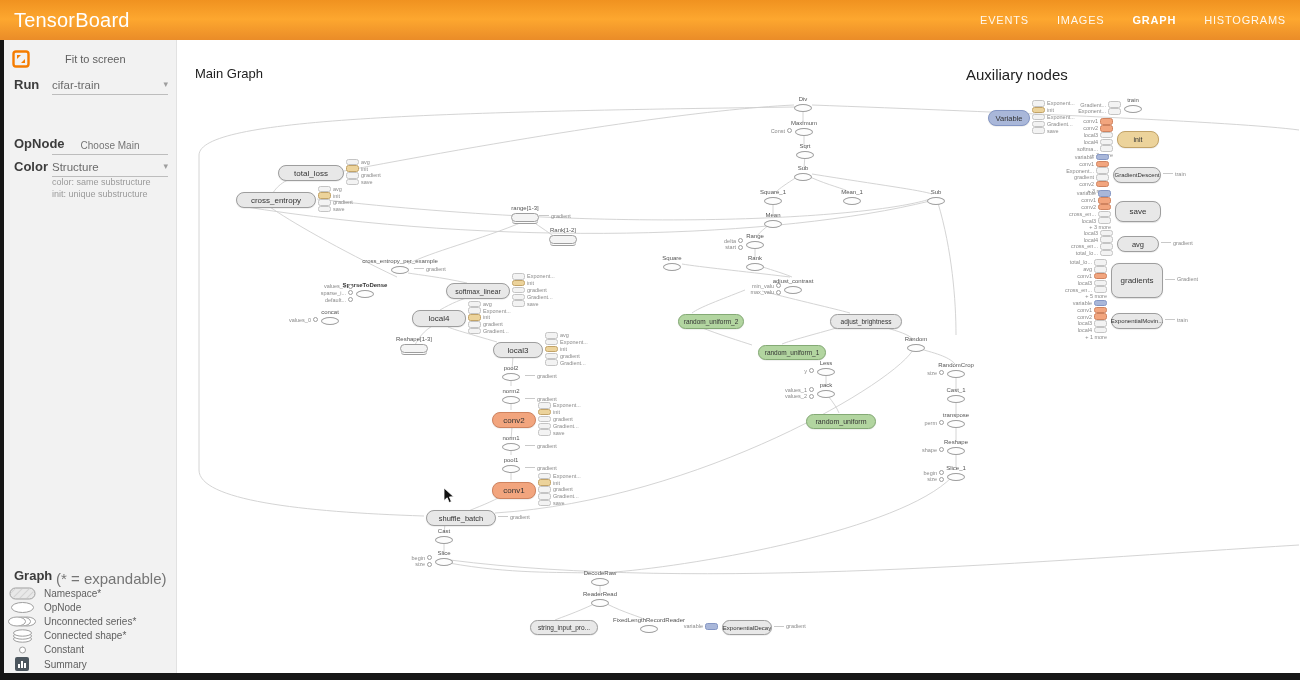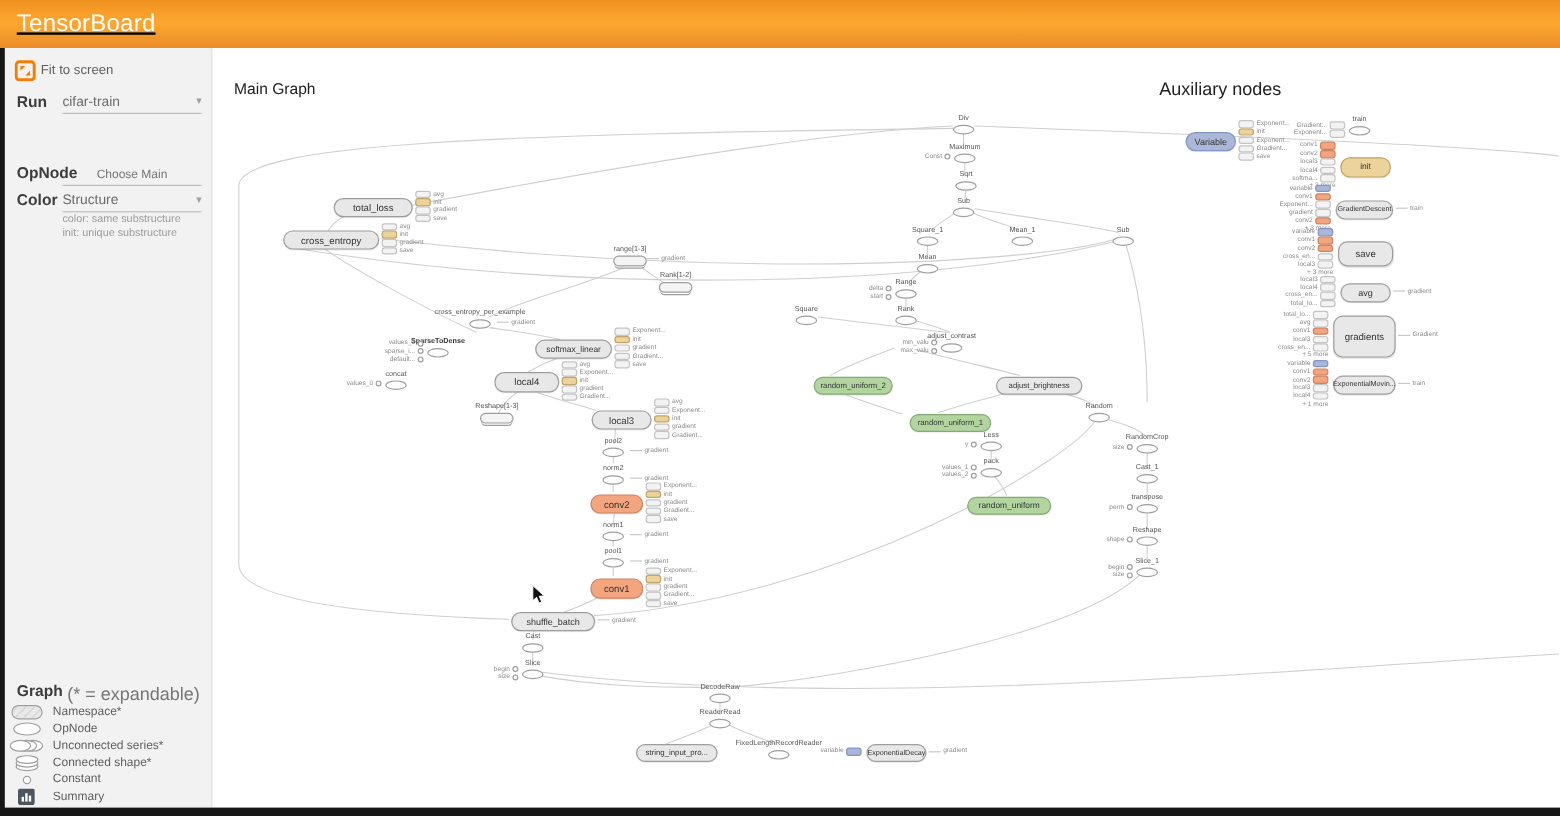--- a/index.html
+++ b/index.html
@@ -5,34 +5,34 @@
   html,body{margin:0;padding:0;}
   body{width:1300px;height:680px;position:relative;overflow:hidden;background:#fff;
        font-family:"Liberation Sans",sans-serif;}
   
   #edge-left{position:absolute;left:0;top:40px;width:4px;height:640px;background:#161616;z-index:60;}
   #edge-bottom{position:absolute;left:0;top:673px;width:1300px;height:7px;background:#161616;z-index:60;}
 
   
   #header{position:absolute;left:0;top:0;width:1300px;height:40px;z-index:50;
           background:linear-gradient(180deg,#f09220 0%,#fda72f 48%,#ea8c28 100%);
-          display:flex;align-items:center;text-decoration:underline;}
+          display:flex;align-items:center;}
   #app-title{color:#fff;font-size:20px;font-weight:500;margin-left:14px;letter-spacing:.2px;}
   #tabs{position:absolute;right:14px;top:0;height:40px;display:flex;align-items:center;gap:28px;}
   .tab{color:rgba(255,255,255,.92);font-size:11px;font-weight:500;letter-spacing:.8px;cursor:pointer;}
   .tab.active{font-weight:bold;color:#fff;}
 
   
   #sidebar{position:absolute;left:0;top:40px;width:176px;height:633px;background:#f2f2f2;
            border-right:1px solid #e2e2e2;z-index:40;}
   .side-label{position:absolute;left:14px;font-size:13px;color:#3c3c3c;font-weight:600;}
   .side-select{position:absolute;left:52px;width:116px;font-size:11.5px;color:#6b6b6b;
                border-bottom:1px solid #bdbdbd;padding-bottom:3px;cursor:pointer;}
   .side-select .caret{float:right;color:#9e9e9e;font-size:9px;}
-  #fit-row{position:absolute;left:12px;top:10px;display:flex;align-items:center;gap:4px;cursor:pointer;}
+  #fit-row{position:absolute;left:12px;top:10px;display:flex;align-items:center;gap:35px;cursor:pointer;}
   #fit-label{font-size:11px;color:#5f5f5f;}
   #upload-btn{position:absolute;left:52px;top:96px;width:116px;text-align:center;font-size:10px;
               color:#757575;border-bottom:1px solid #bdbdbd;padding:4px 0 3px 0;cursor:pointer;}
   #color-help{position:absolute;left:52px;top:137px;font-size:9px;color:#9a9a9a;line-height:11.5px;}
 
   
   #legend-title{position:absolute;left:14px;top:528px;font-size:13px;font-weight:700;color:#3c3c3c;}
   #legend-note{position:absolute;left:56px;top:530px;font-size:15px;color:#757575;}
   #legend-items{position:absolute;left:0;top:546px;width:176px;}
   .legend-row{display:flex;align-items:center;height:14.2px;}
@@ -68,20 +68,26 @@
   .chip.c-orange{background:#f2a57e;border-color:#cf835f;}
   .cdot{width:3px;height:3px;border:1px solid #9e9e9e;border-radius:50%;background:#fff;flex:0 0 auto;}
   .dash{width:10px;border-top:1px solid #c9c9c9;flex:0 0 auto;}
   #cursor{position:absolute;z-index:70;}
 </style>
 </head>
 <body>
 
 <div id="header">
   <div id="app-title">TensorBoard</div>
+  <div id="tabs">
+      <span class="tab">EVENTS</span>
+      <span class="tab">IMAGES</span>
+      <span class="tab active">GRAPH</span>
+      <span class="tab">HISTOGRAMS</span>
+    </div>
 </div>
 
 <div id="sidebar">
   <div id="fit-row">
     <svg width="18" height="18">
       <rect x="1.5" y="1.5" width="15" height="15" rx="2.5" fill="none" stroke="#f57c00" stroke-width="2.4"></rect>
       <path d="M5 5 h4 l-4 4 z" fill="#f57c00"></path>
       <path d="M13 13 h-4 l4 -4 z" fill="#f57c00"></path>
     </svg>
     <span id="fit-label">Fit to screen</span>

